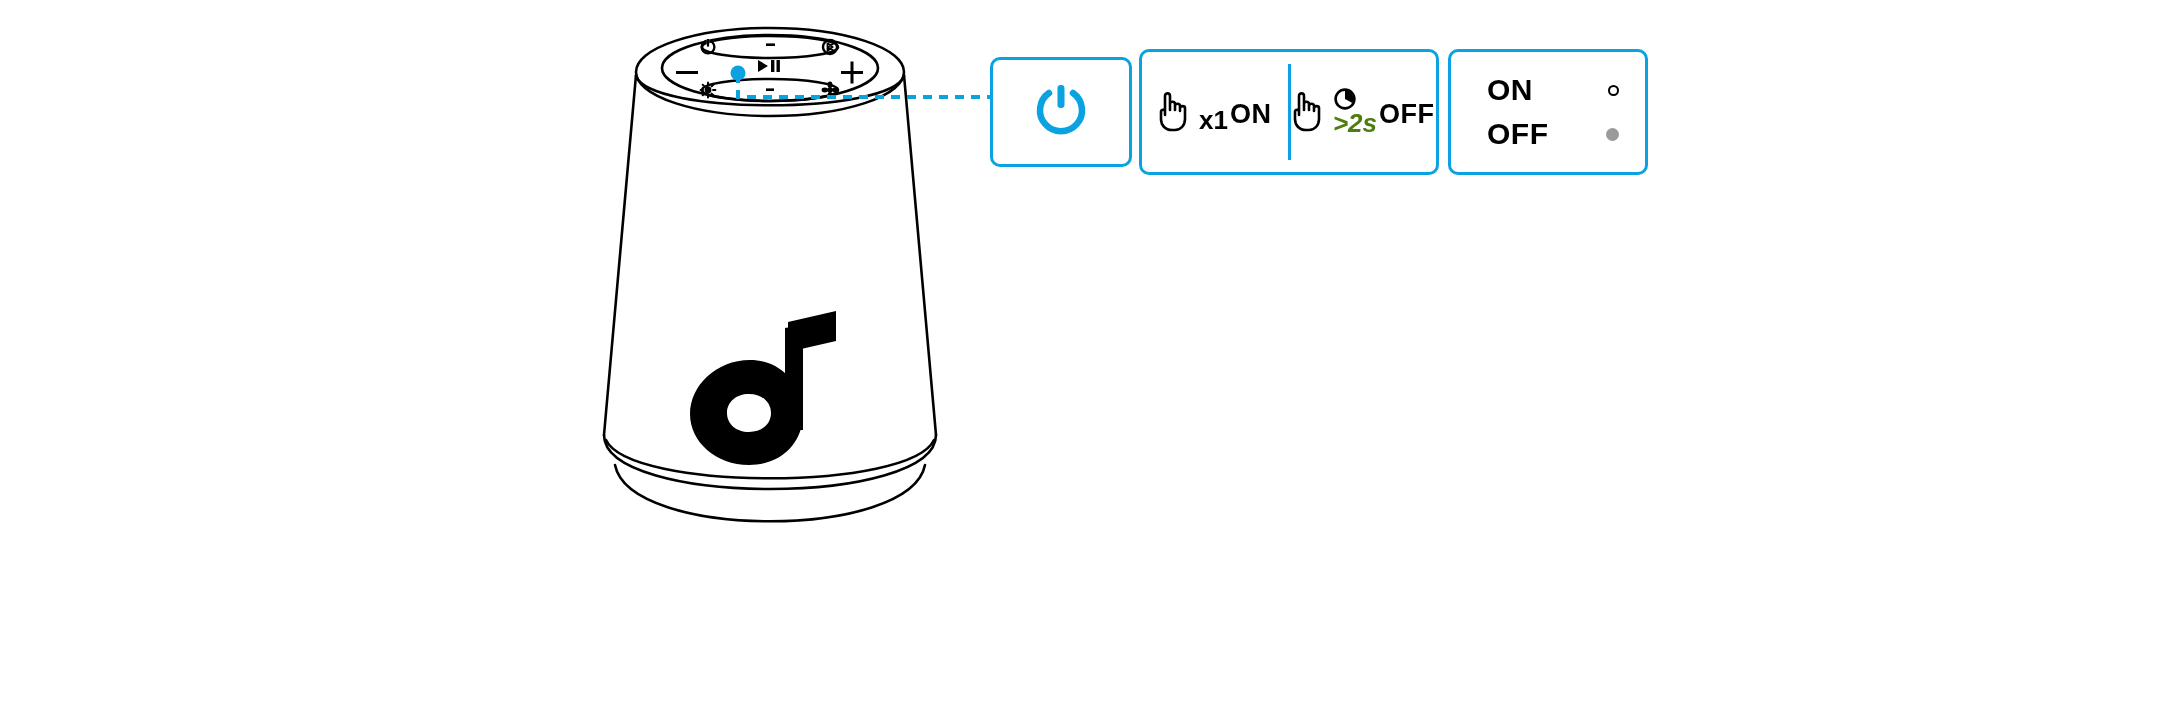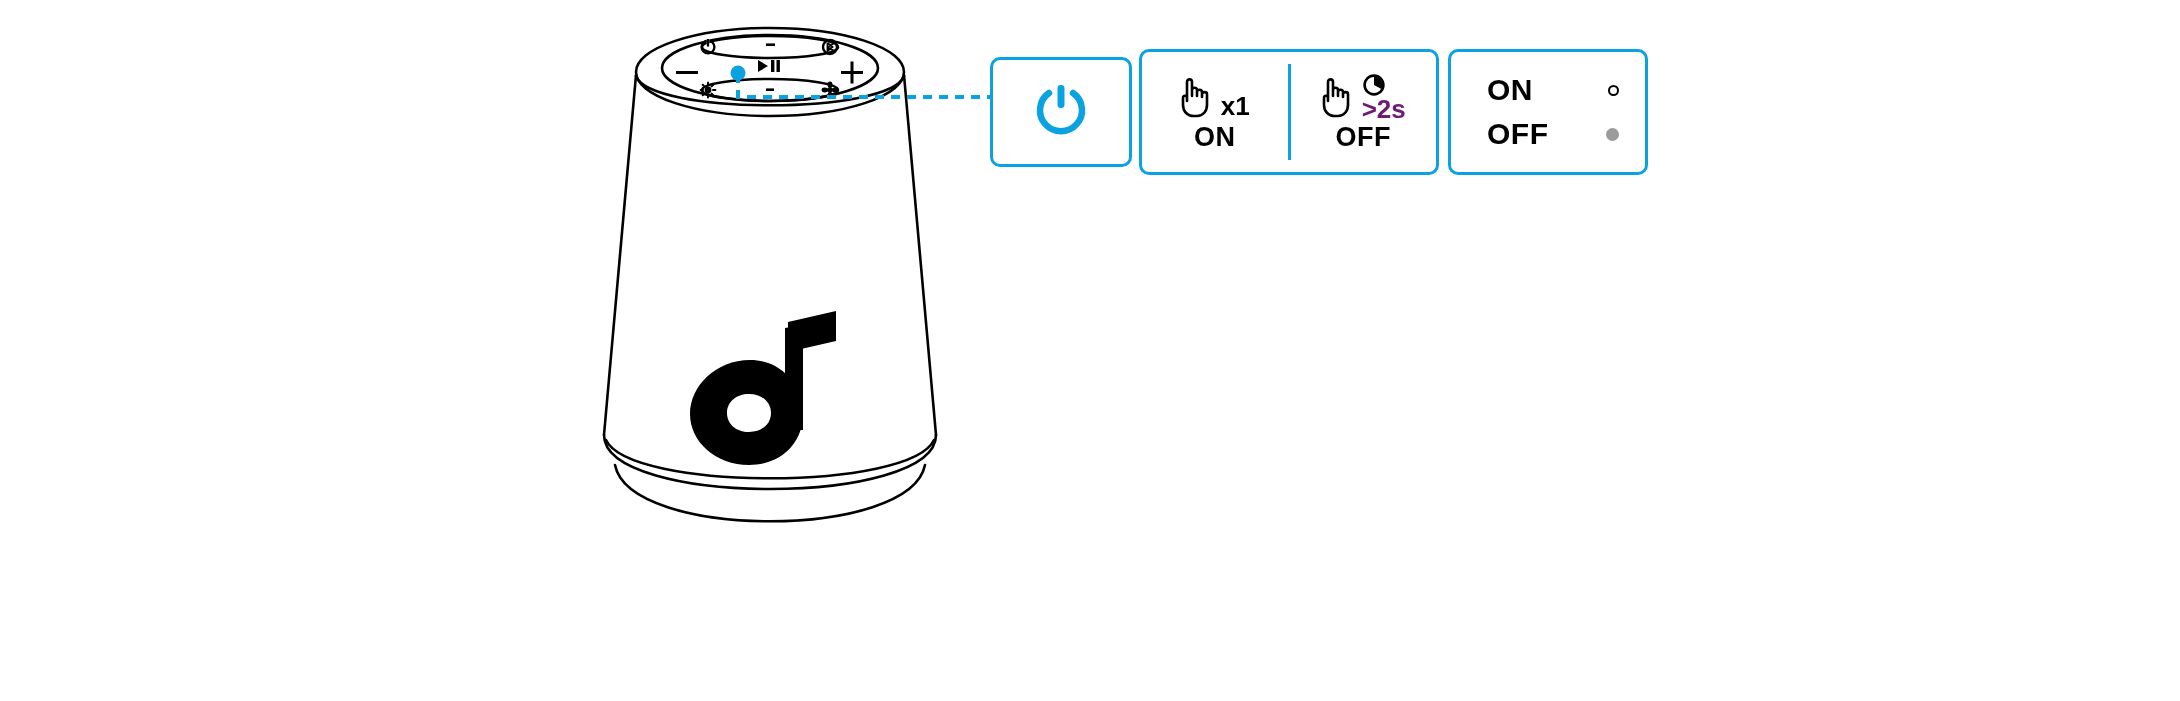--- a/index.html
+++ b/index.html
@@ -68,21 +68,21 @@
     left: 1139px;
     top: 49px;
     width: 300px;
     height: 126px;
     display: flex;
     align-items: stretch;
   }
   .action-col {
     flex: 1 1 0;
     display: flex;
-    flex-direction: column;
+    flex-direction: row;
     align-items: center;
     justify-content: center;
     gap: 2px;
     padding-top: 4px;
   }
   .action-row {
     display: flex;
     align-items: flex-end;
     justify-content: center;
     height: 44px;
@@ -110,23 +110,24 @@
     margin-left: 1px;
   }
   .action-suffix-stack .clock-row {
     height: 22px;
     display: flex;
     align-items: flex-start;
   }
   .action-suffix-stack .secs {
     font-size: 26px;
     font-weight: bold;
-    color: #701a75;
+    color: #4d7c0f;
     line-height: 1;
     margin-top: 1px;
+    font-style: italic;
   }
   .col-divider {
     width: 3px;
     background: #0aa2e0;
     margin: 12px 0;
     flex: 0 0 3px;
   }
 
   #card-status {
     left: 1448px;

